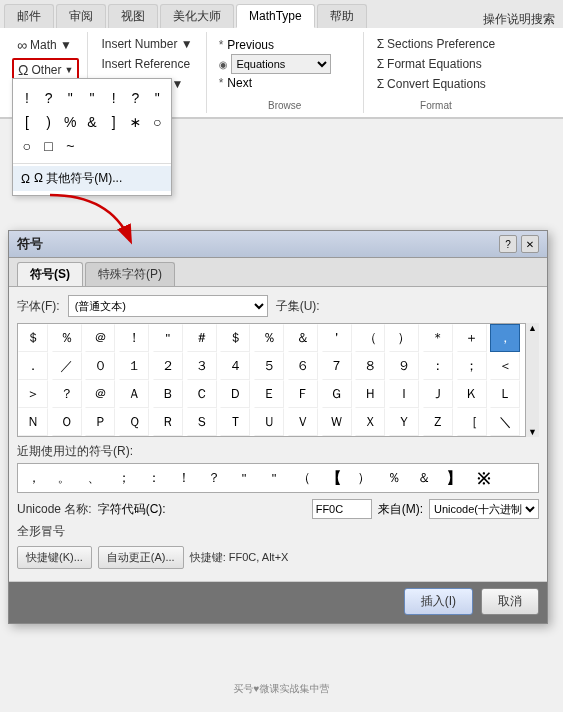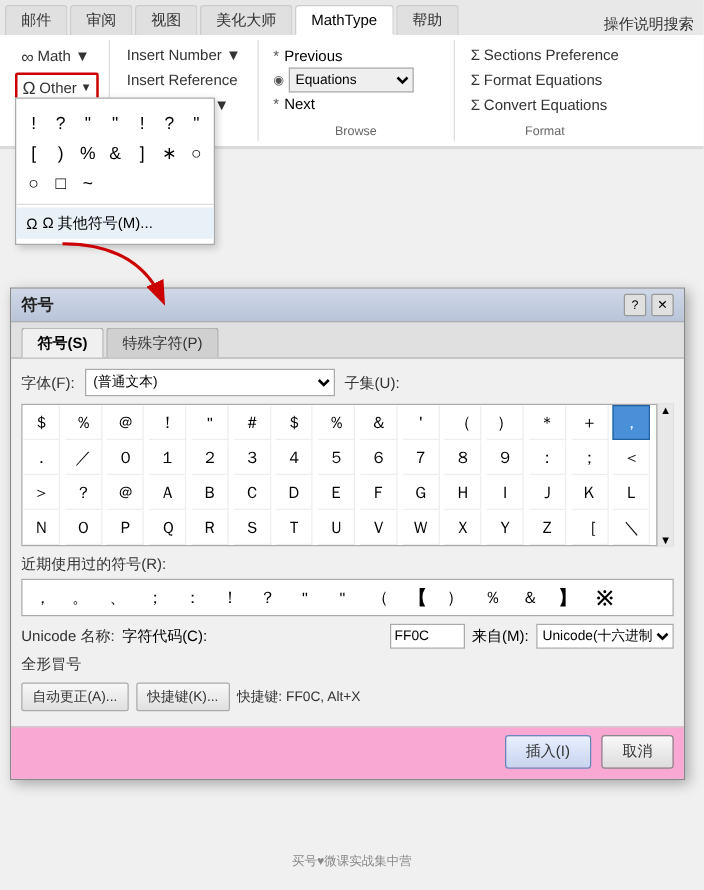--- a/index.html
+++ b/index.html
@@ -383,21 +383,21 @@
     .shortcut-text {
       font-size: 11px;
       color: #333;
     }
 
     .dialog-footer {
       display: flex;
       justify-content: flex-end;
       gap: 8px;
       padding: 6px 8px 8px;
-      background: #f9a8d4;
+      background: #737373;
       border-top: 1px solid #ccc;
     }
 
     .footer-btn {
       padding: 4px 16px;
       font-size: 12px;
       border: 1px solid #888;
       background: linear-gradient(to bottom, #f8f8f8, #ddd);
       cursor: pointer;
       border-radius: 3px;
@@ -690,22 +690,22 @@
         <select class="unicode-select-small">
           <option>Unicode(十六进制)</option>
         </select>
       </div>
       <div class="unicode-row">
         <span class="unicode-name">全形冒号</span>
       </div>
     </div>
 
     <div class="btn-row">
+      <button class="action-btn">快捷键(K)...</button>
       <button class="action-btn">自动更正(A)...</button>
-      <button class="action-btn">快捷键(K)...</button>
       <span class="shortcut-text">快捷键: FF0C, Alt+X</span>
     </div>
   </div>
 
   <div class="dialog-footer">
     <button class="footer-btn primary">插入(I)</button>
     <button class="footer-btn">取消</button>
   </div>
 </div>
 

